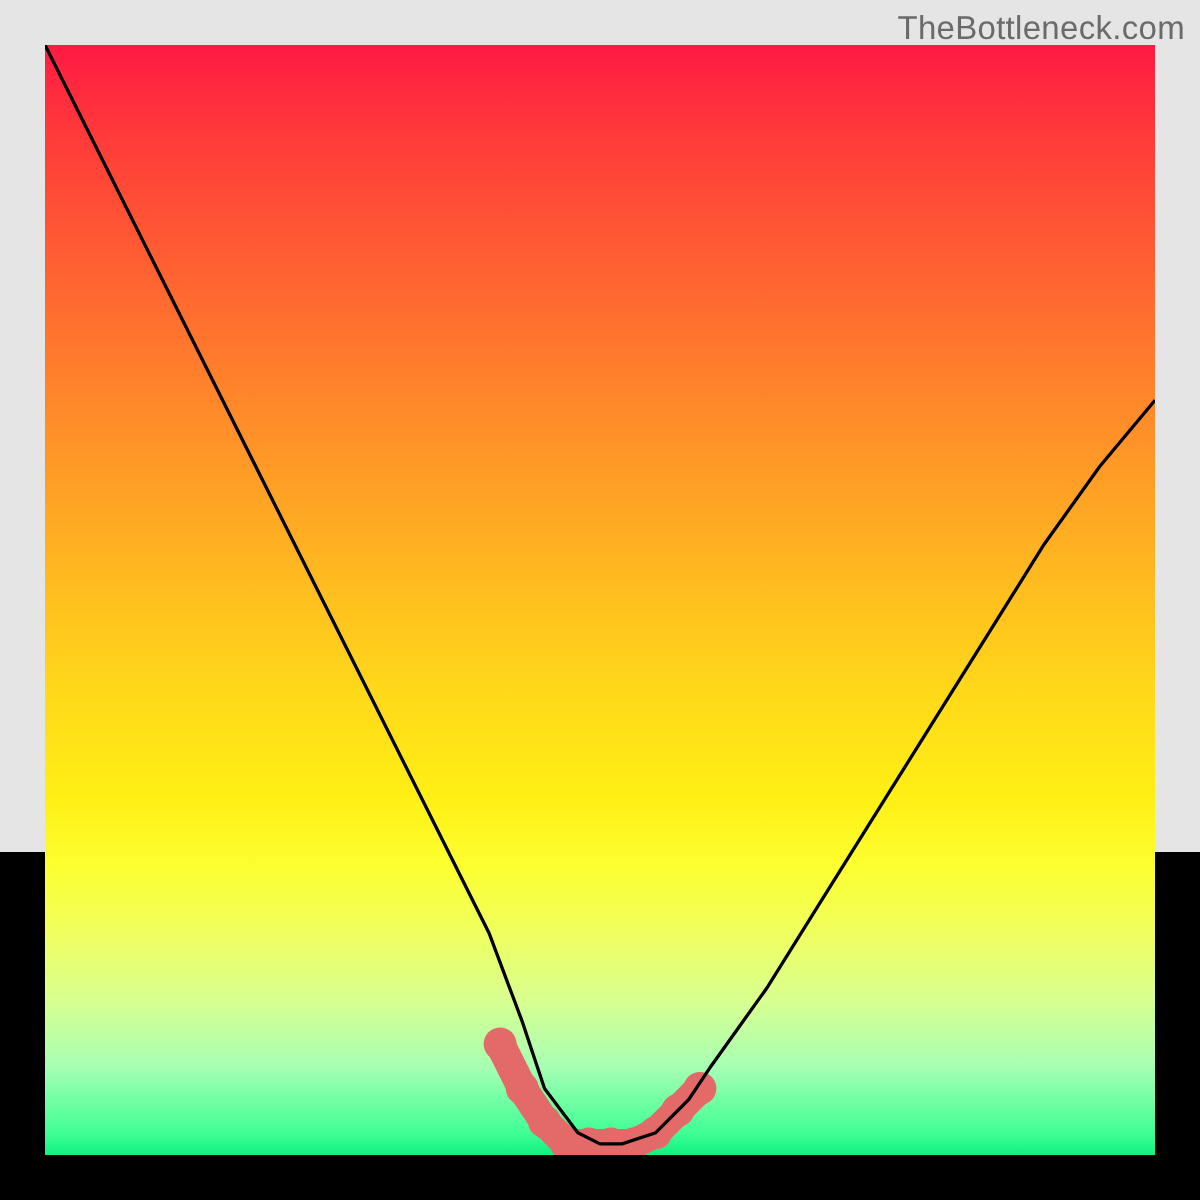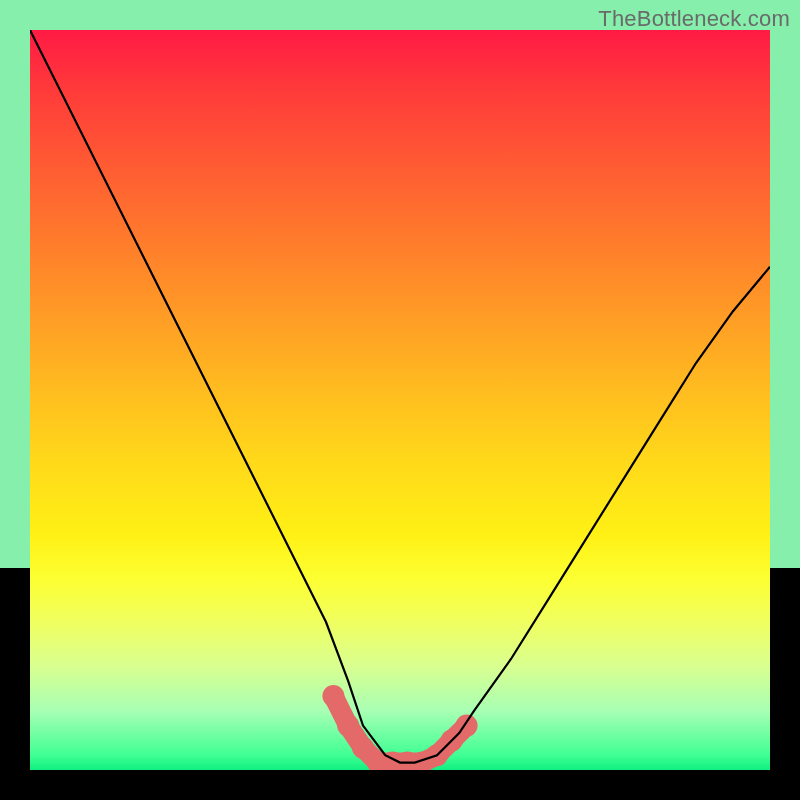--- a/index.html
+++ b/index.html
@@ -1,21 +1,21 @@
 <!DOCTYPE html>
 <html><head>
 <meta charset="utf-8">
 <style>
   * { margin: 0; padding: 0; box-sizing: border-box; }
   html, body { width: 800px; height: 800px; overflow: hidden; background: #000; }
   .frame {
     position: relative;
     width: 800px;
     height: 568px;
-    background: #86efac;
+    background: #e5e5e5;
     text-align: center;
   }
   .plot-area {
     position: absolute;
     left: 30px;
     top: 30px;
     width: 740px;
     height: 740px;
     background: linear-gradient(to bottom,
       #ff1a44 0%,

